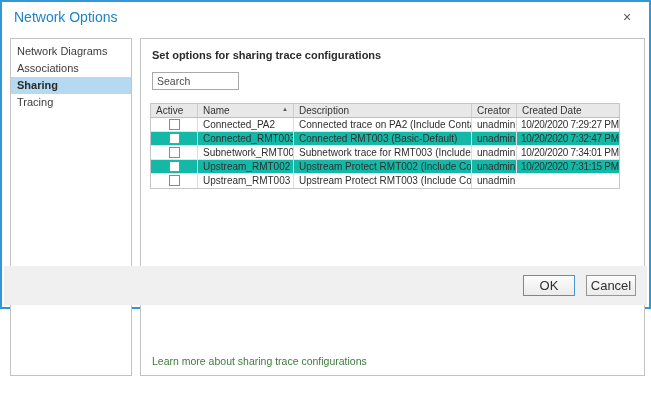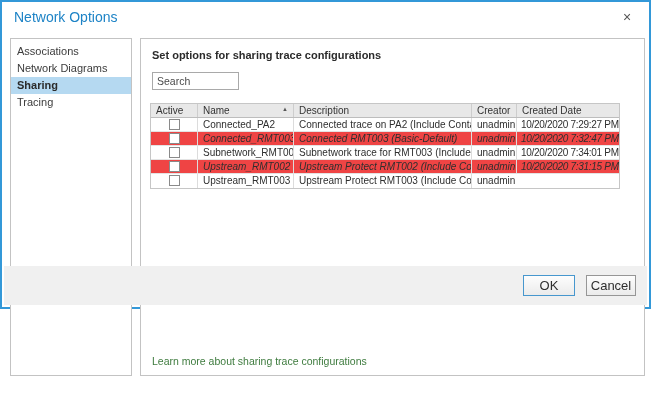--- a/index.html
+++ b/index.html
@@ -65,21 +65,21 @@
   }
   .thead .th:last-child { border-right: none; }
   .sort-icon {
     position: absolute; right: 5px; top: 2px; font-size: 6px; color: #555;
   }
   .trow {
     display: grid; grid-template-columns: 47px 96px 178px 45px 104px;
     height: 14px; background: #fff; border-bottom: 1px solid #e3e3e3;
   }
   .trow:last-child { border-bottom: none; }
-  .trow.alt { background: #ef4444; font-style: italic; }
+  .trow.alt { background: #14b8a6; }
   .td {
     padding: 1px 0 12px 5px; border-right: 1px solid #dcdcdc;
     white-space: nowrap; overflow: hidden; color: #2f2f2f;
   }
   .td:last-child { border-right: none; }
   .td.date { letter-spacing: -0.3px; padding-left: 4px; }
   .td.cb-cell { padding: 0; position: relative; }
   .checkbox {
     position: absolute; left: 18px; top: 1px; width: 11px; height: 11px;
     border: 1px solid #8a8a8a; background: #fff; cursor: pointer;
@@ -107,22 +107,22 @@
 <body>
 
 <div class="dialog">
 
   <div class="titlebar">
     <div class="title">Network Options</div>
     <div class="close-btn">×</div>
   </div>
 
   <div class="sidebar">
+    <div class="side-item">Network Diagrams</div>
     <div class="side-item">Associations</div>
-    <div class="side-item">Network Diagrams</div>
     <div class="side-item selected">Sharing</div>
     <div class="side-item">Tracing</div>
   </div>
 
   <div class="main">
     <div class="heading">Set options for sharing trace configurations</div>
 
     <input class="search-box" type="text" placeholder="Search" style="">
 
     <div class="table">

